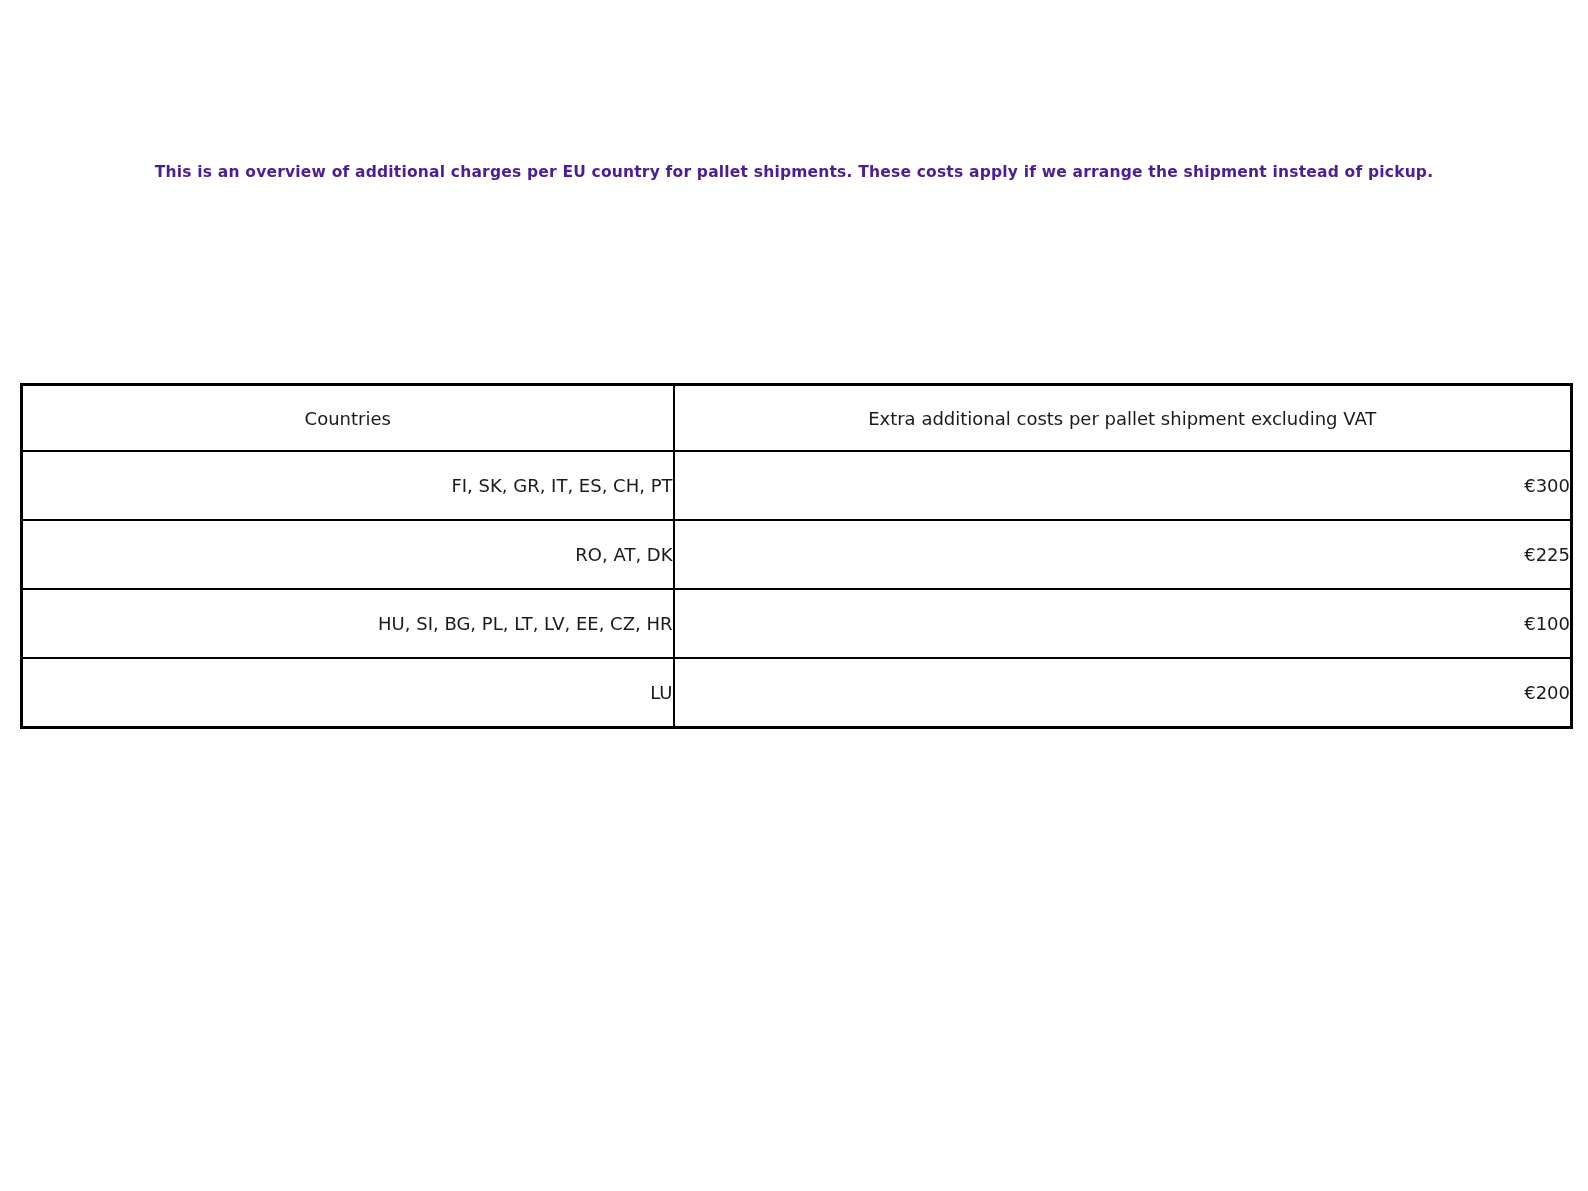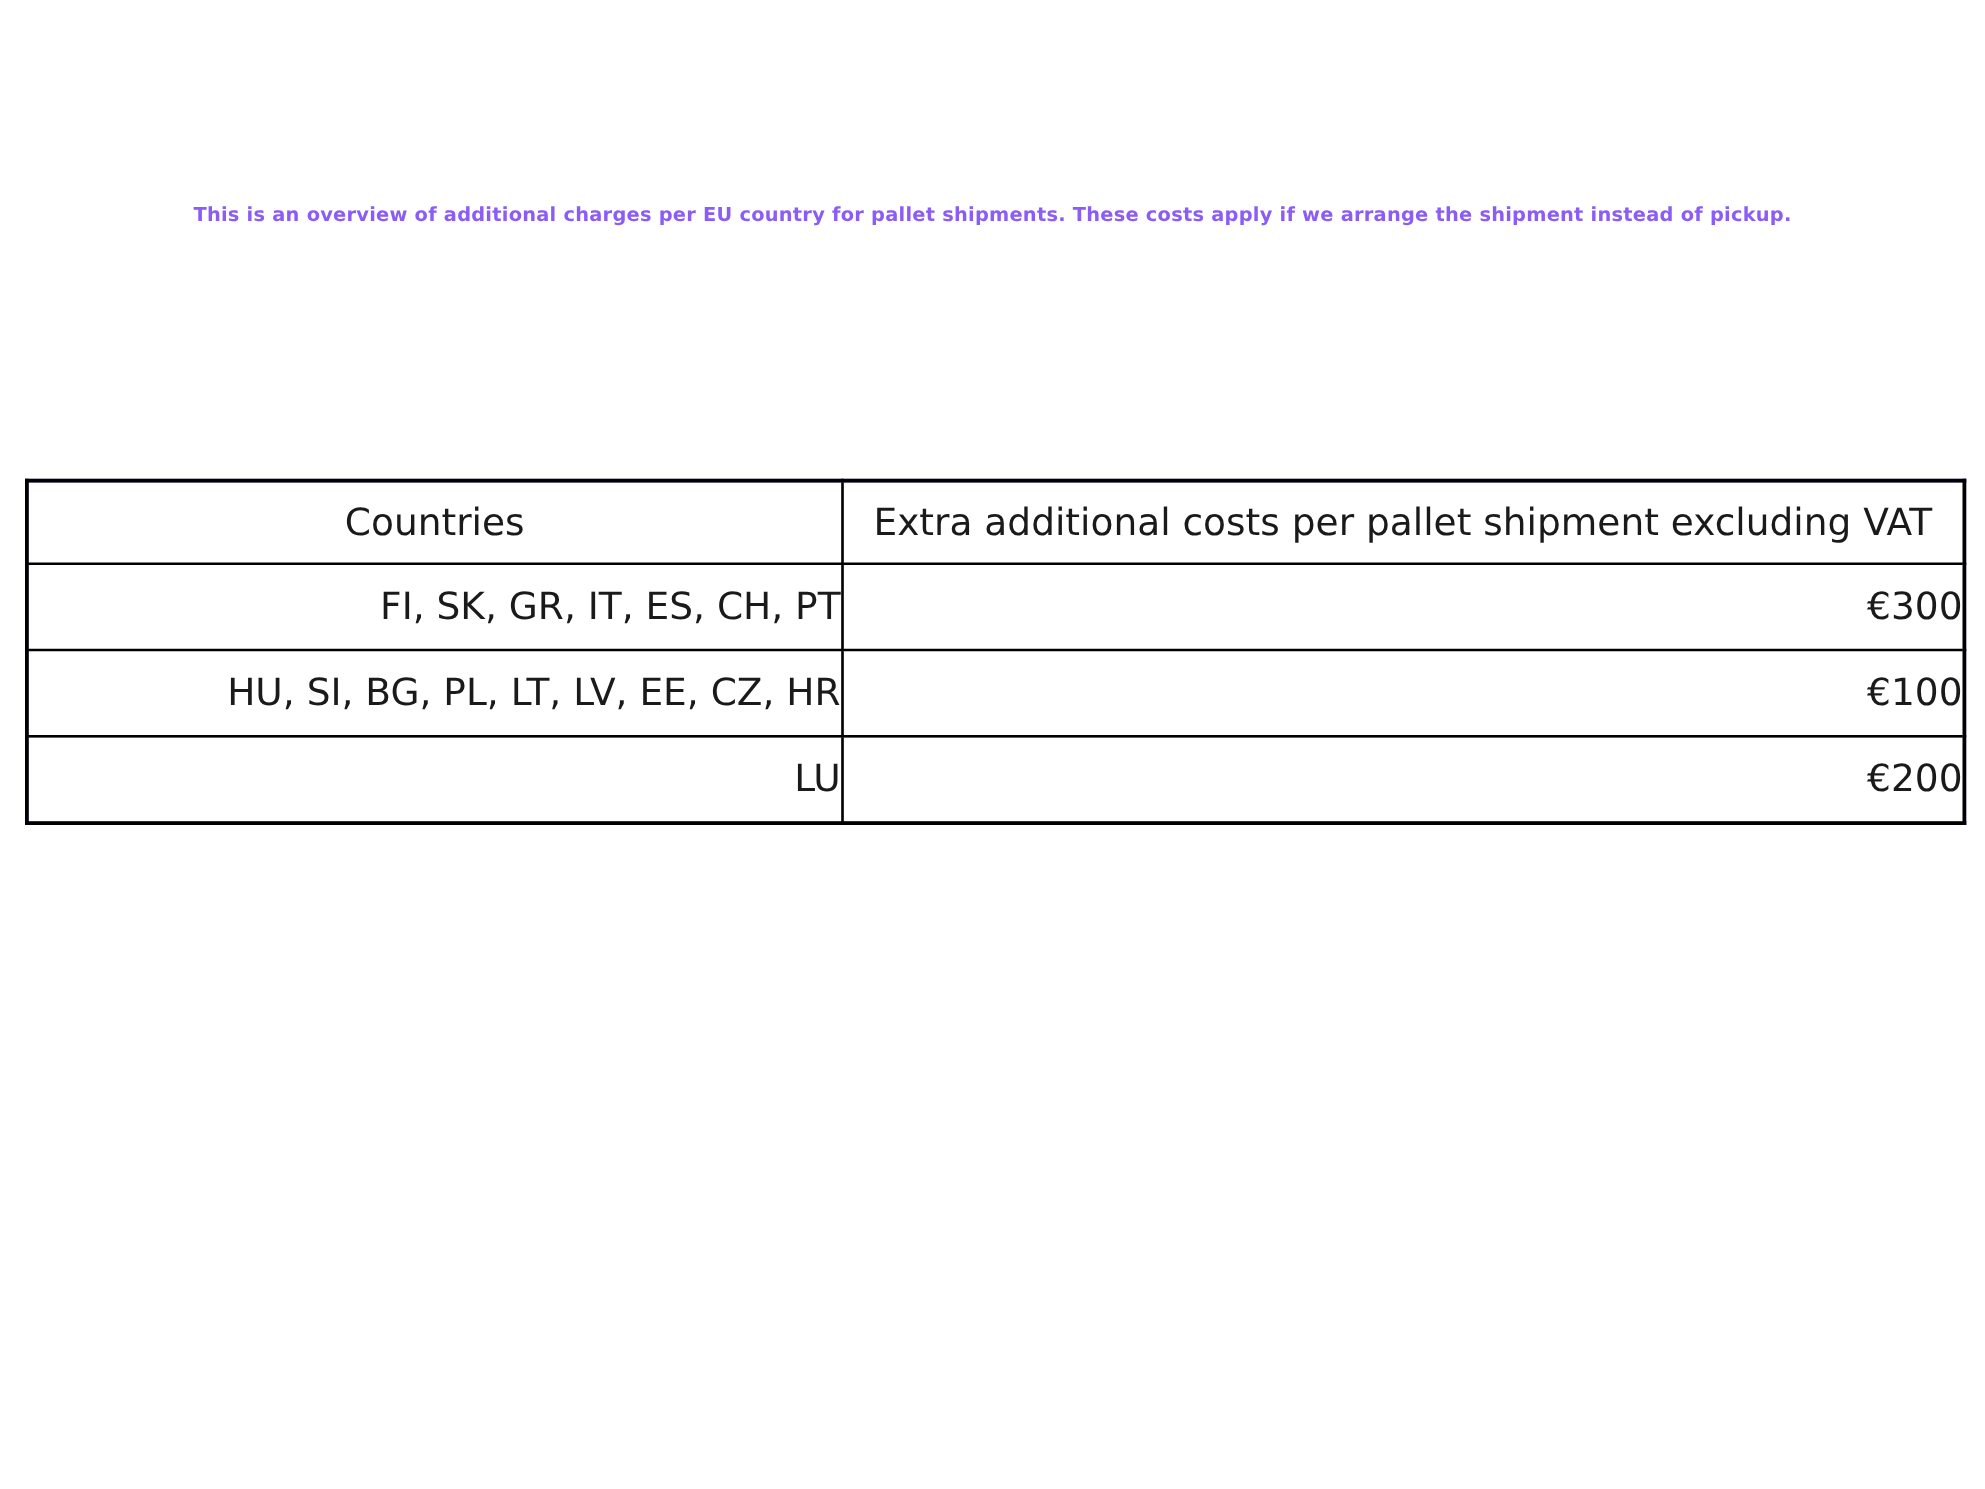--- a/index.html
+++ b/index.html
@@ -16,34 +16,34 @@
     overflow: hidden;
   }
   .caption {
     position: absolute;
     left: 0;
     right: 0;
     top: 163px;
     text-align: center;
     font-size: 15.5px;
     font-weight: bold;
-    color: #8b5cf6;
+    color: #4c1d95;
     letter-spacing: 0.2px;
   }
   table.charges {
     position: absolute;
     left: 20px;
     top: 383px;
     width: 1550px;
     border-collapse: collapse;
     table-layout: fixed;
     border: 3px solid #000000;
-    font-size: 30px;
+    font-size: 18px;
     color: #1a1a1a;
-    background: #c4b5fd;
+    background: #4c1d95;
   }
   table.charges col.col-countries { width: 652px; }
   table.charges col.col-cost { width: 898px; }
   table.charges th,
   table.charges td {
     border: 2px solid #000000;
     padding: 0;
     vertical-align: middle;
     background: #ffffff;
     font-weight: normal;
@@ -76,20 +76,24 @@
       <th>Countries</th>
       <th>Extra additional costs per pallet shipment excluding VAT</th>
     </tr>
   </thead>
   <tbody>
     <tr>
       <td class="countries-cell">FI, SK, GR, IT, ES, CH, PT</td>
       <td class="cost-cell">€300</td>
     </tr>
     <tr>
+      <td class="countries-cell">RO, AT, DK</td>
+      <td class="cost-cell">€225</td>
+    </tr>
+    <tr>
       <td class="countries-cell">HU, SI, BG, PL, LT, LV, EE, CZ, HR</td>
       <td class="cost-cell">€100</td>
     </tr>
     <tr>
       <td class="countries-cell">LU</td>
       <td class="cost-cell">€200</td>
     </tr>
   </tbody>
 </table>
 

